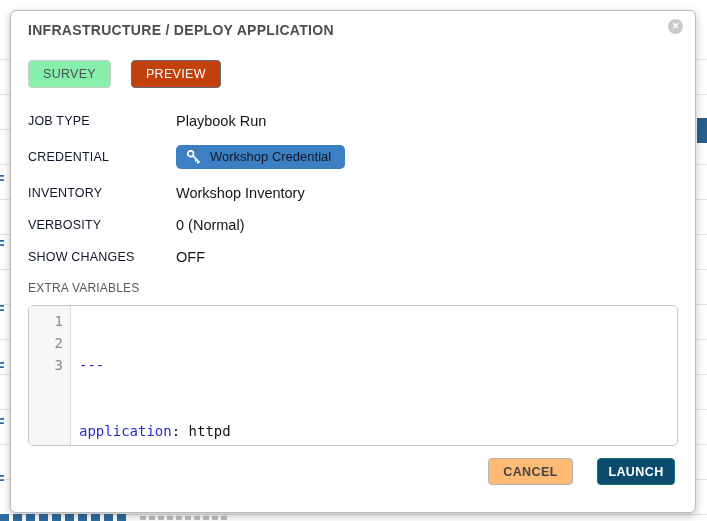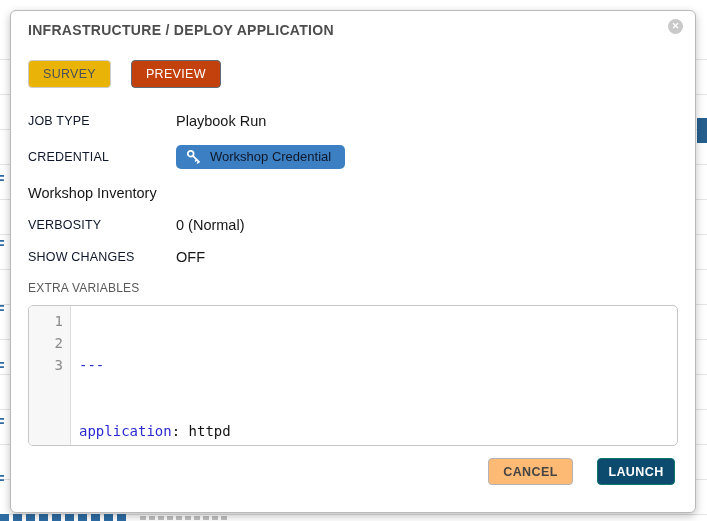--- a/index.html
+++ b/index.html
@@ -57,21 +57,21 @@
 
   
   .tabs { margin-top: 22px; display: flex; }
   .tab {
     height: 28px; padding: 0 14px;
     border: 1px solid #cccccc; border-radius: 4px;
     font-size: 12.5px; letter-spacing: 0.3px;
     display: inline-flex; align-items: center; justify-content: center;
     cursor: pointer;
   }
-  .tab.inactive { background: #eab308; color: #4a5158; }
+  .tab.inactive { background: #86efac; color: #4a5158; }
   .tab.active   { background: #c2410c; border-color: #5e6a75; color: #ffffff; margin-left: 20px; }
 
   
   .fields { margin-top: 25px; }
   .field-row { display: flex; align-items: center; margin-bottom: 16px; min-height: 15px; }
   .field-label { flex: 0 0 148px; font-size: 12.5px; color: #0f172a; letter-spacing: 0.2px; }
   .field-value { font-size: 14.5px; color: #161616; }
 
   .cred-badge {
     display: inline-flex; align-items: flex-end; gap: 9px;
@@ -155,20 +155,21 @@
             <line x1="7.4" y1="7.4" x2="13.8" y2="13.8" stroke="#ffffff" stroke-width="1.8" stroke-linecap="round"></line>
             <line x1="11.4" y1="11.4" x2="10.1" y2="12.7" stroke="#ffffff" stroke-width="1.6" stroke-linecap="round"></line>
             <line x1="13.6" y1="13.6" x2="12.3" y2="14.9" stroke="#ffffff" stroke-width="1.6" stroke-linecap="round"></line>
           </svg>
         </span>
         <span>Workshop Credential</span>
       </div>
     </div>
 
     <div class="field-row">
+      <div class="field-label">INVENTORY</div>
       <div class="field-value">Workshop Inventory</div>
     </div>
 
     <div class="field-row">
       <div class="field-label">VERBOSITY</div>
       <div class="field-value">0 (Normal)</div>
     </div>
 
     <div class="field-row">
       <div class="field-label">SHOW CHANGES</div>

